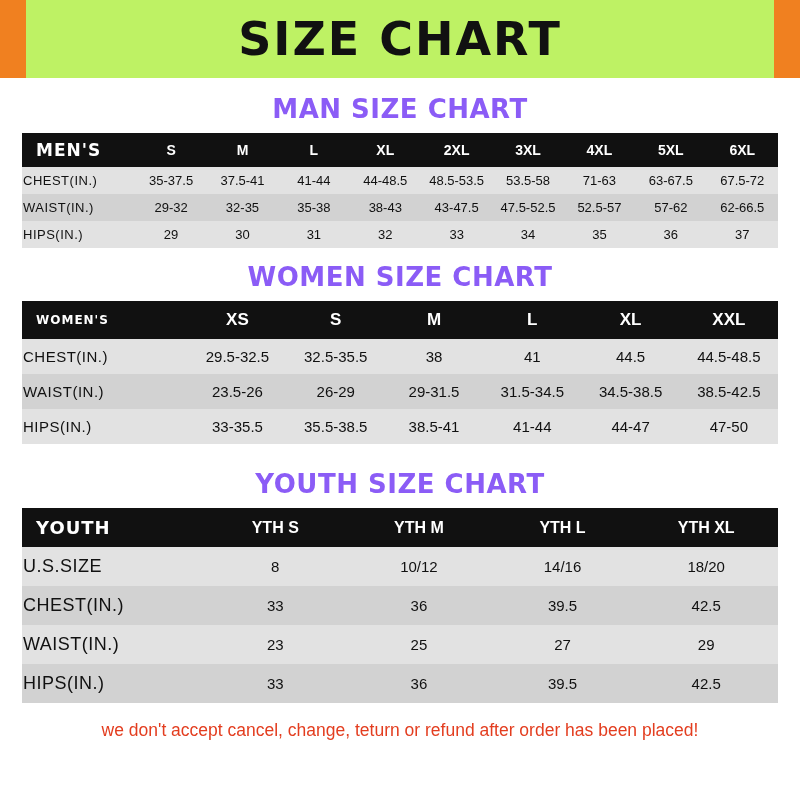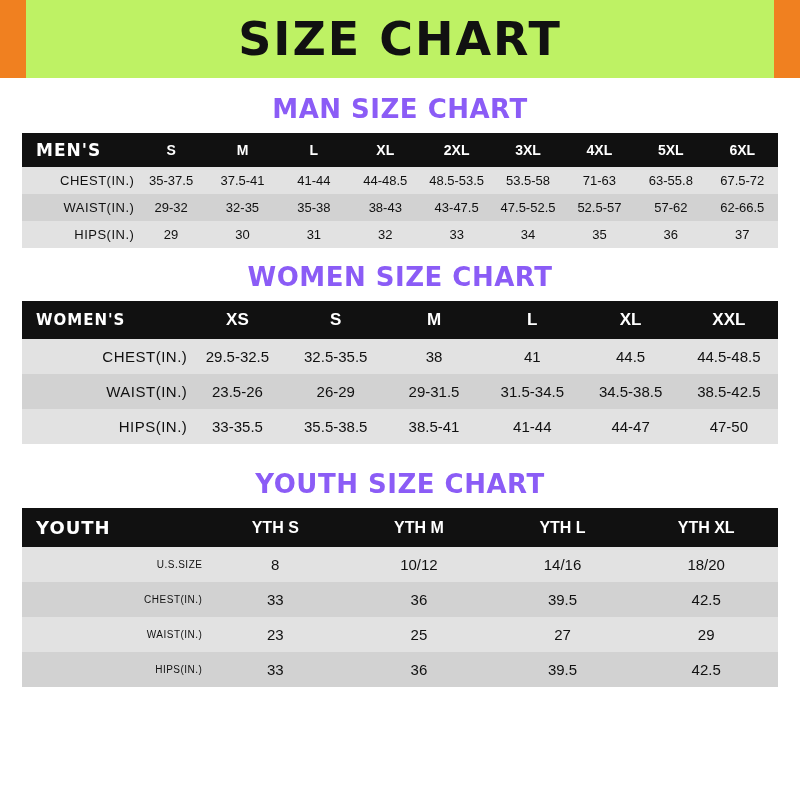--- a/index.html
+++ b/index.html
@@ -98,36 +98,36 @@
     font-size: 17px;
     letter-spacing: 1px;
   }
   table.chart tbody td {
     font-size: 13px;
     padding: 6px 1px;
   }
   table.chart tbody td.rowhead {
     font-size: 13px;
     letter-spacing: 0.5px;
-    text-align: right;
+    text-align: left;
   }
   table.chart tbody tr.odd td { background: #e2e2e2; }
   table.chart tbody tr.even td { background: #d2d2d2; }
 
   
   table.women thead th { font-size: 17px; padding: 9px 1px; }
-  table.women thead th.rowhead { font-size: 15px; }
+  table.women thead th.rowhead { font-size: 12px; }
   table.women tbody td { font-size: 15px; padding: 9px 1px; }
   table.women tbody td.rowhead { font-size: 15px; }
 
   
   table.youth thead th { font-size: 16px; padding: 9px 1px; }
   table.youth thead th.rowhead { font-size: 18px; }
   table.youth tbody td { font-size: 15px; padding: 9px 1px; }
-  table.youth tbody td.rowhead { font-size: 10px; }
+  table.youth tbody td.rowhead { font-size: 18px; }
 
   .notice {
     margin-top: 16px;
     text-align: center;
     color: #e33d1f;
     font-size: 17.5px;
     line-height: 1.35;
     font-family: "Liberation Sans", sans-serif;
   }
   .notice div { white-space: nowrap; }
@@ -165,21 +165,21 @@
       <tbody id="man-body">
           <tr class="odd">
             <td class="rowhead">CHEST(IN.)</td>
             <td>35-37.5</td>
             <td>37.5-41</td>
             <td>41-44</td>
             <td>44-48.5</td>
             <td>48.5-53.5</td>
             <td>53.5-58</td>
             <td>71-63</td>
-            <td>63-55.8</td>
+            <td>63-67.5</td>
             <td>67.5-72</td>
           </tr>
           <tr class="even">
             <td class="rowhead">WAIST(IN.)</td>
             <td>29-32</td>
             <td>32-35</td>
             <td>35-38</td>
             <td>38-43</td>
             <td>43-47.5</td>
             <td>47.5-52.5</td>
@@ -283,16 +283,17 @@
             <td class="rowhead">HIPS(IN.)</td>
             <td>33</td>
             <td>36</td>
             <td>39.5</td>
             <td>42.5</td>
           </tr>
         </tbody>
     </table>
 
     <div class="notice">
+      <div>we don't accept cancel, change, teturn or refund after order has been placed!</div>
     </div>
 
   </div>
 </div>
 
 </body></html>

